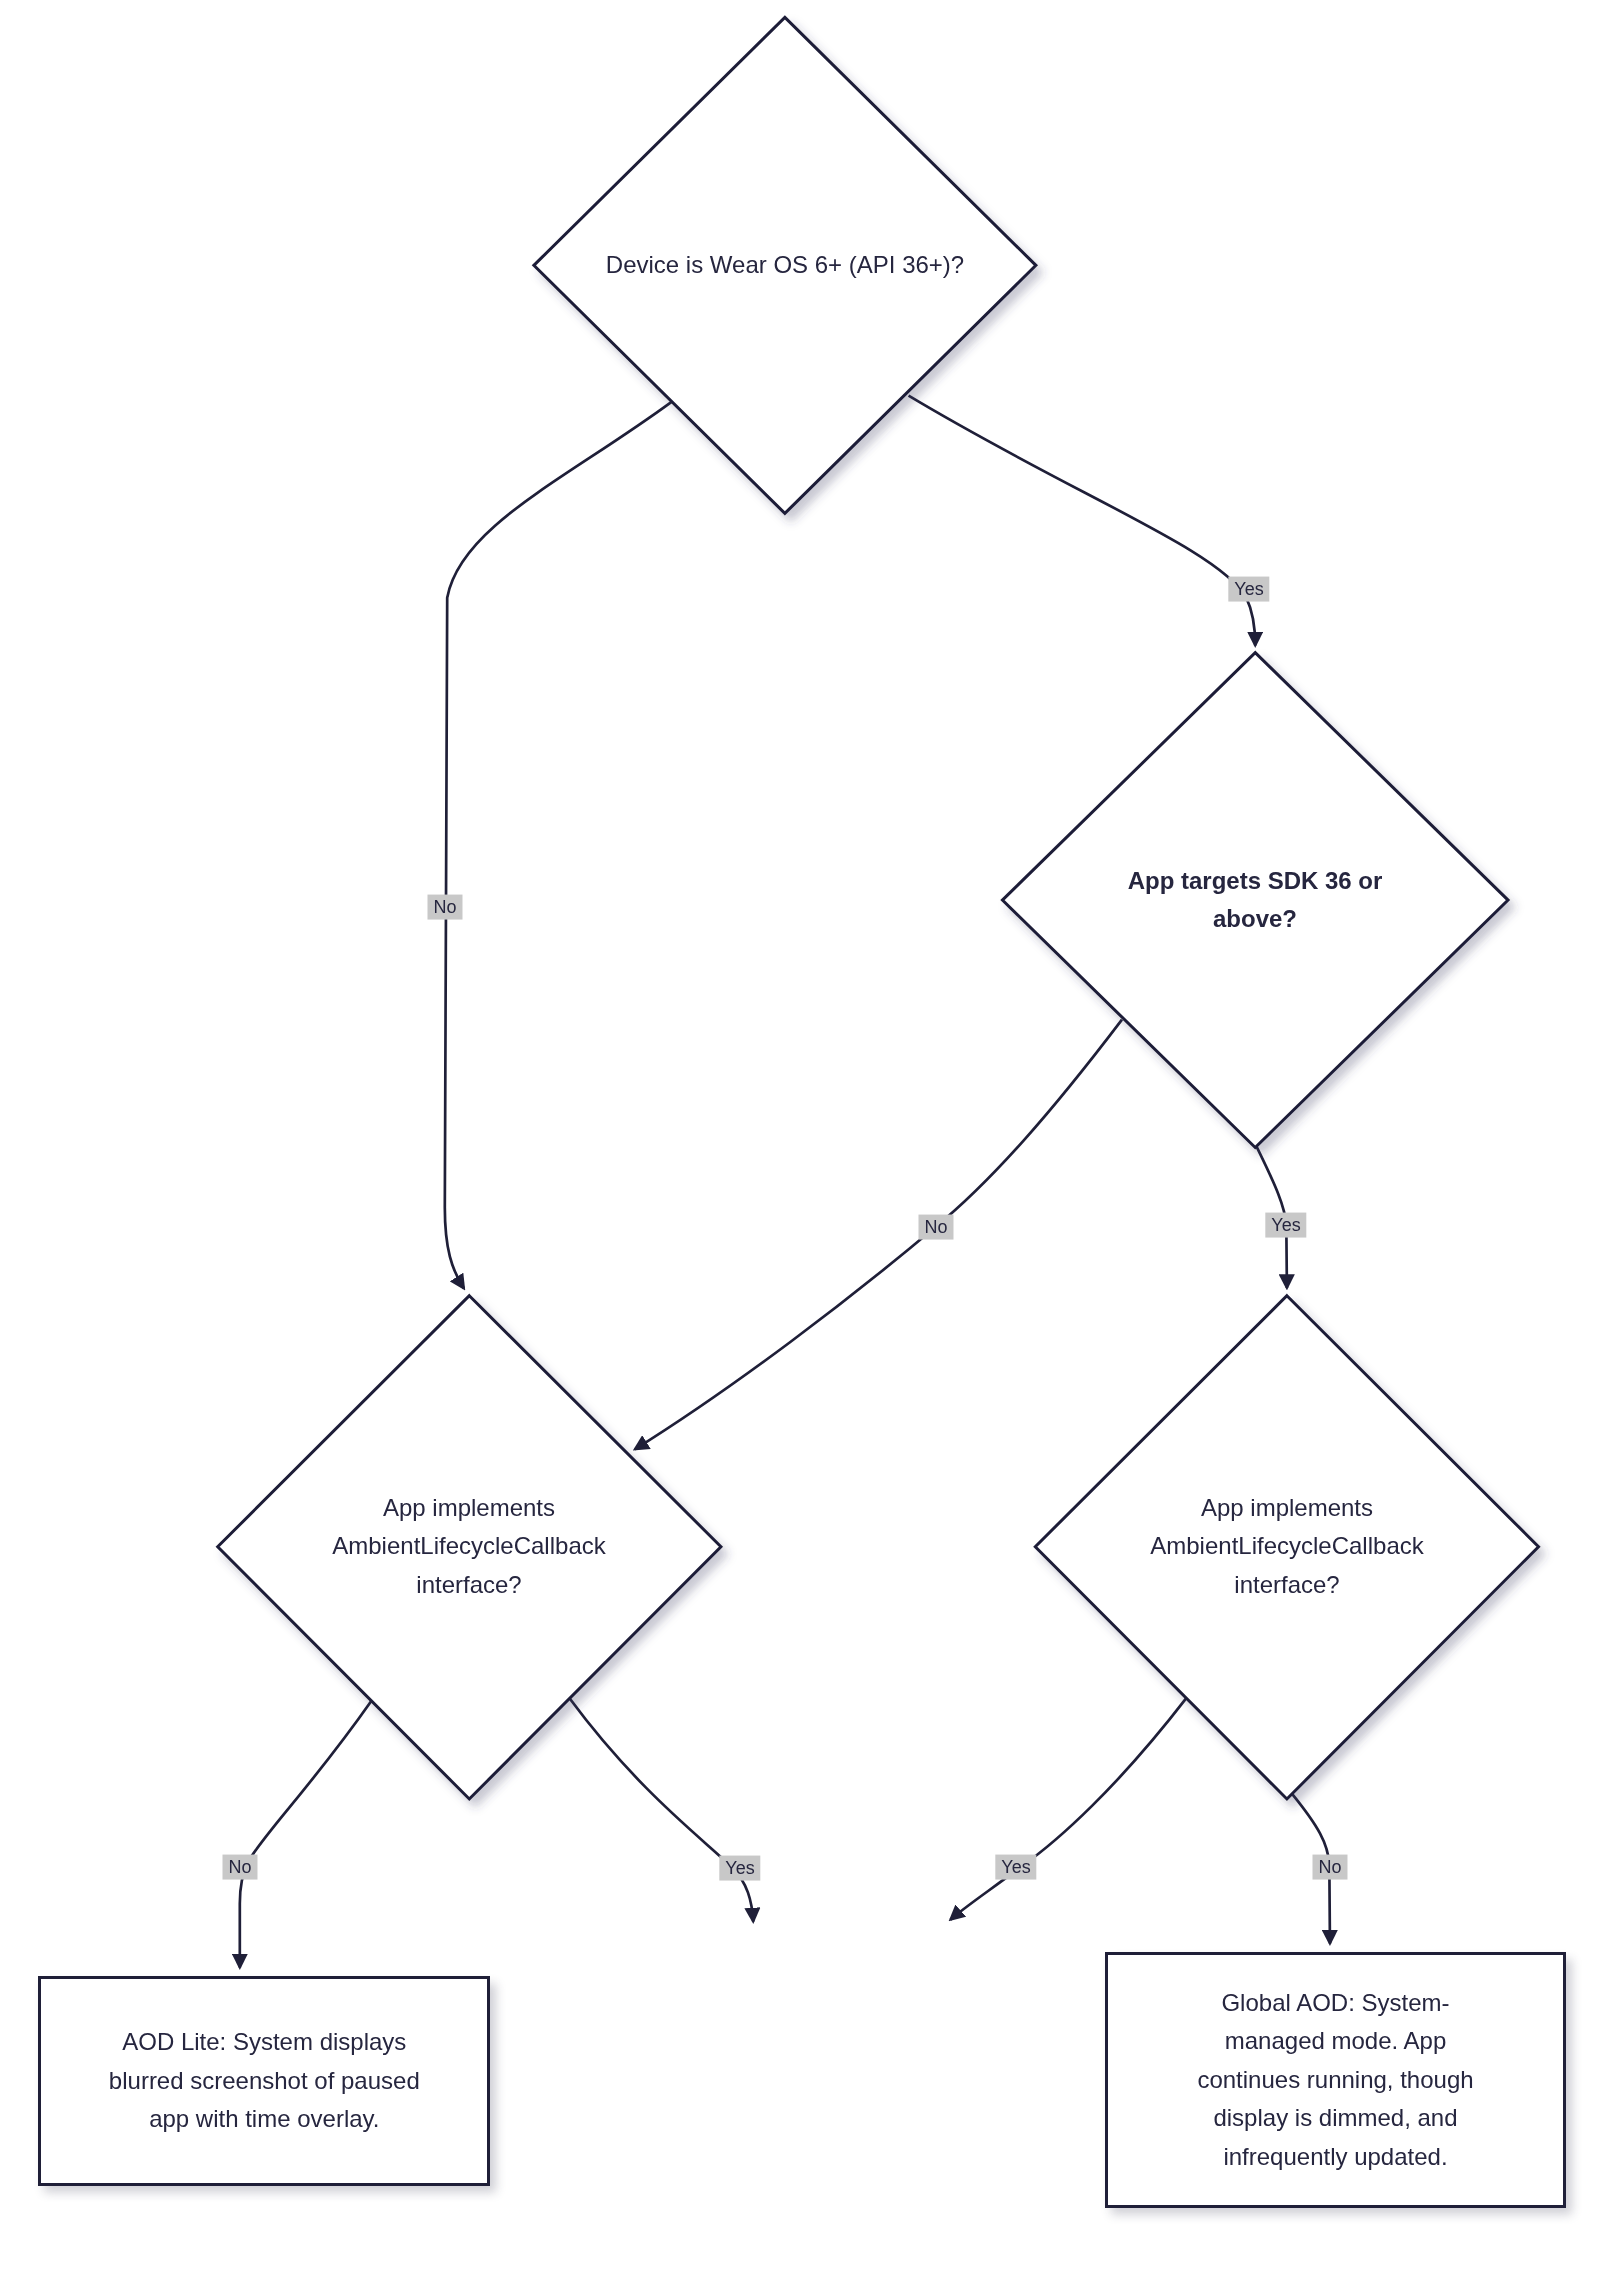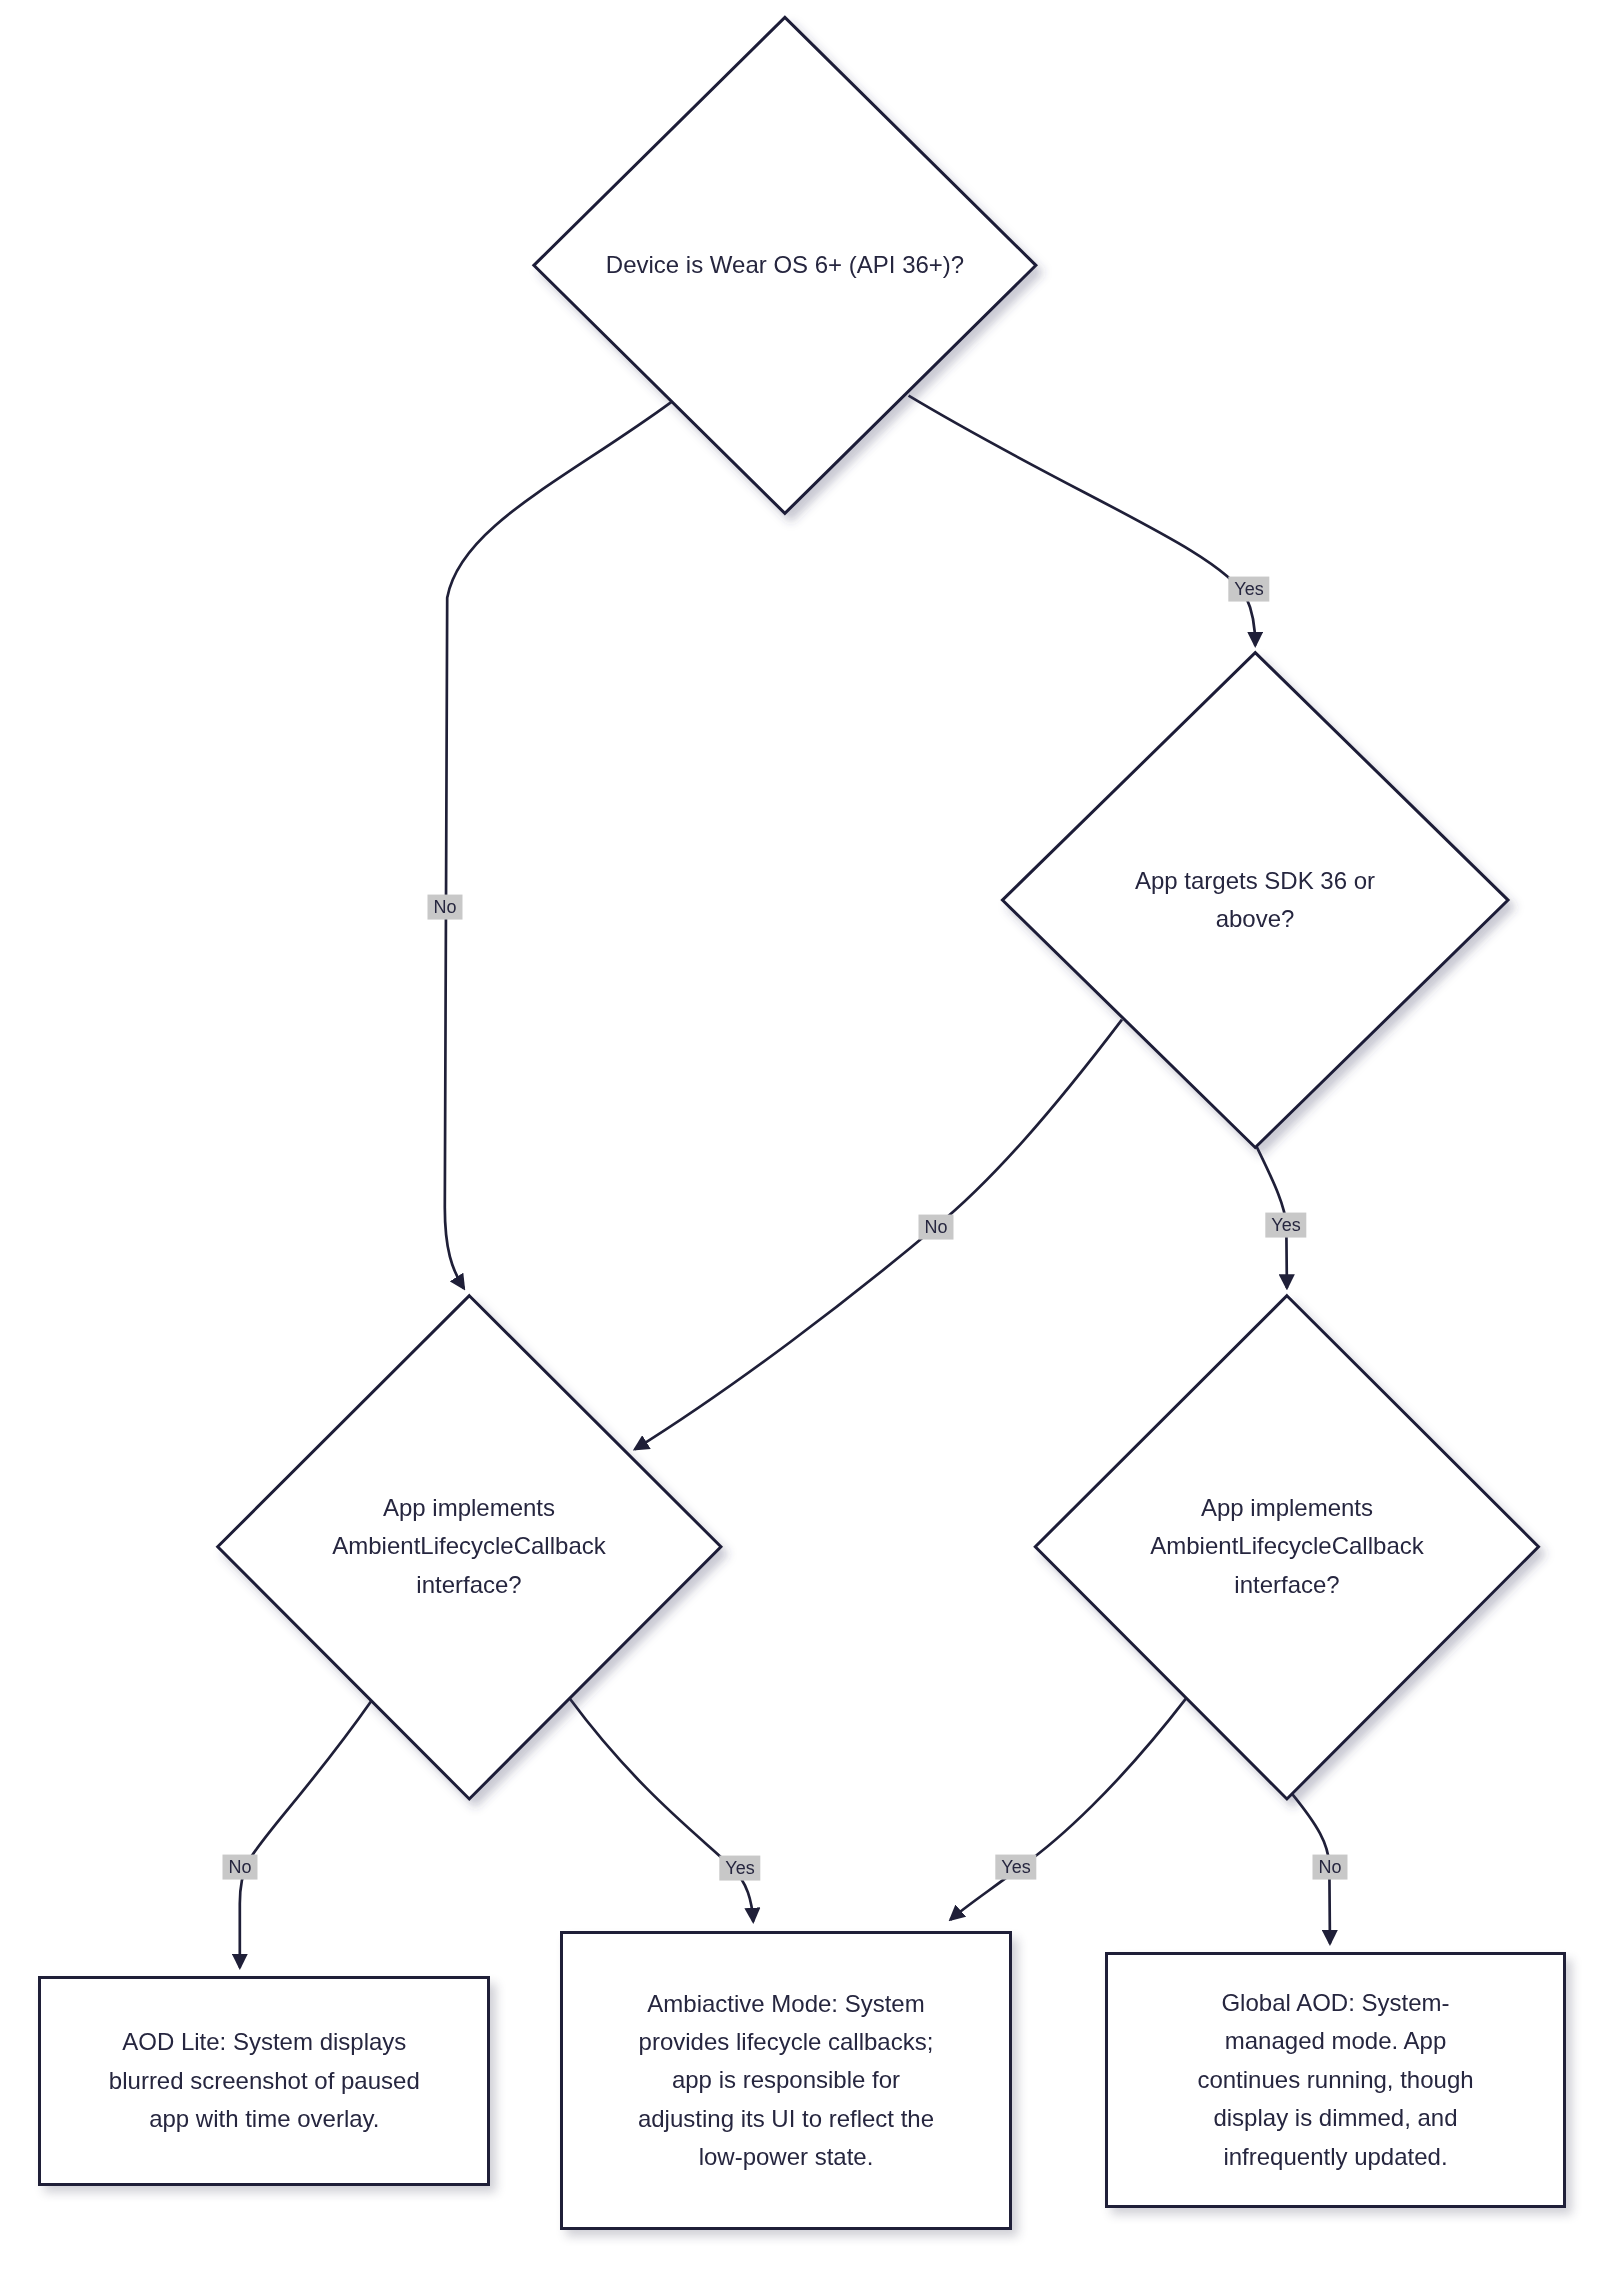--- a/index.html
+++ b/index.html
@@ -90,29 +90,26 @@
     <path class="edge" d="M 1985 2841 C 1870 2990, 1770 3080, 1710 3122 C 1660 3160, 1615 3190, 1590 3212" marker-end="url(#arrow)"></path>
     <path class="edge" d="M 2162 3002 C 2205 3055, 2222 3085, 2224 3120 L 2225 3252" marker-end="url(#arrow)"></path>
 
     <polygon class="diamond" filter="url(#ds)" points="1313,29 1733,444 1313,859 893,444"></polygon>
     <polygon class="diamond" filter="url(#ds)" points="2100,1092 2523,1506 2100,1920 1677,1506"></polygon>
     <polygon class="diamond" filter="url(#ds)" points="785,2168 1206,2588 785,3010 364,2588"></polygon>
     <polygon class="diamond" filter="url(#ds)" points="2153,2168 2574,2588 2153,3010 1732,2588"></polygon>
   </svg>
 
   <div class="node-text" style="left:785px; top:265px; width:359px;">Device is Wear OS 6+ (API 36+)?</div>
-  <div class="node-text" style="left:1255px; top:900px; width:281px;">App targets SDK 36 or above?</div>
+  <div class="node-text" style="left:1255px; top:900px; width:281px;font-weight:bold;">App targets SDK 36 or above?</div>
   <div class="node-text" style="left:469px; top:1547px; width:335px;">App implements AmbientLifecycleCallback interface?</div>
   <div class="node-text" style="left:1287px; top:1547px; width:335px;">App implements AmbientLifecycleCallback interface?</div>
 
   <div class="result-box" style="left:14.3px; top:1976px; width:452px; height:210px;margin-left:24px;">
     <span class="box-text-1">AOD Lite: System displays blurred screenshot of paused app with time overlay.</span>
-  </div>
-  <div class="result-box" style="left:560px; top:1931px; width:452px; height:299px;">
-    <span class="box-text-2">Ambiactive Mode: System provides lifecycle callbacks; app is responsible for adjusting its UI to reflect the low-power state.</span>
   </div>
   <div class="result-box" style="left:1105px; top:1952px; width:461px; height:256px;">
     <span class="box-text-3">Global AOD: System-managed mode. App continues running, though display is dimmed, and infrequently updated.</span>
   </div>
 
   <span class="edge-label" style="left:1249px; top:589px;">Yes</span>
   <span class="edge-label" style="left:445px; top:907px;">No</span>
   <span class="edge-label" style="left:936px; top:1227px;">No</span>
   <span class="edge-label" style="left:1286px; top:1225px;">Yes</span>
   <span class="edge-label" style="left:240px; top:1867px;">No</span>

